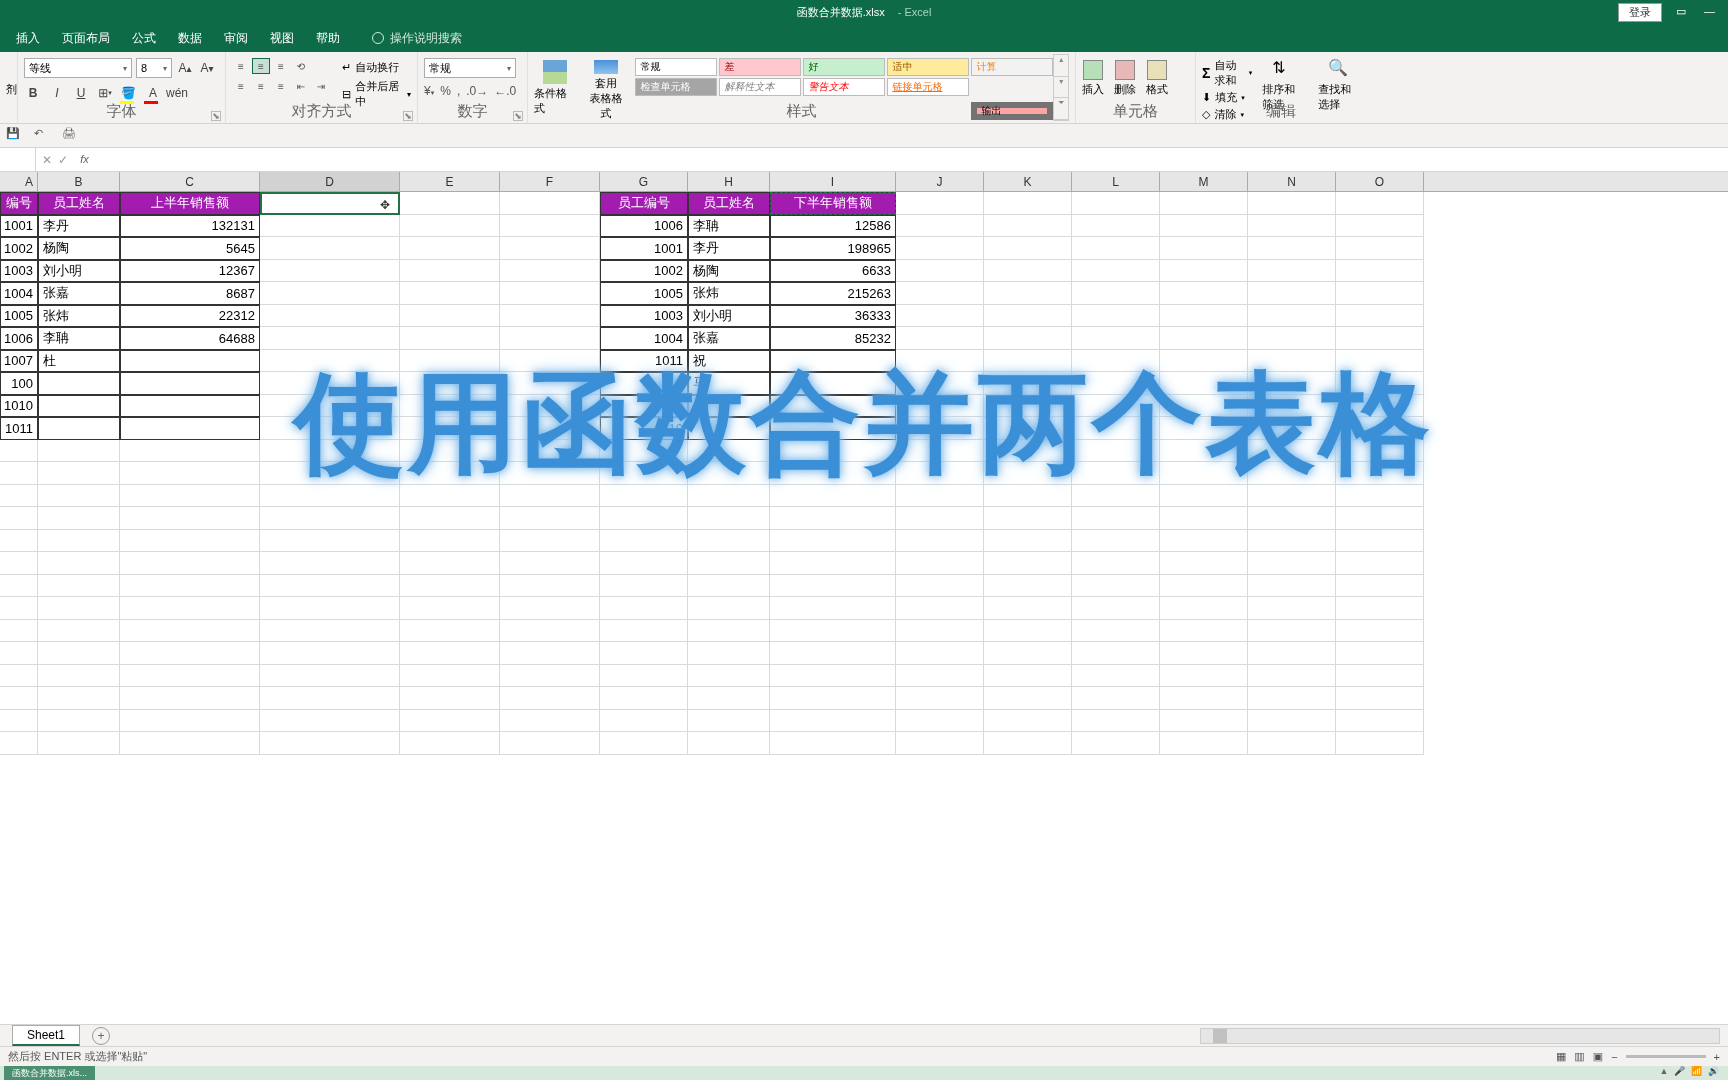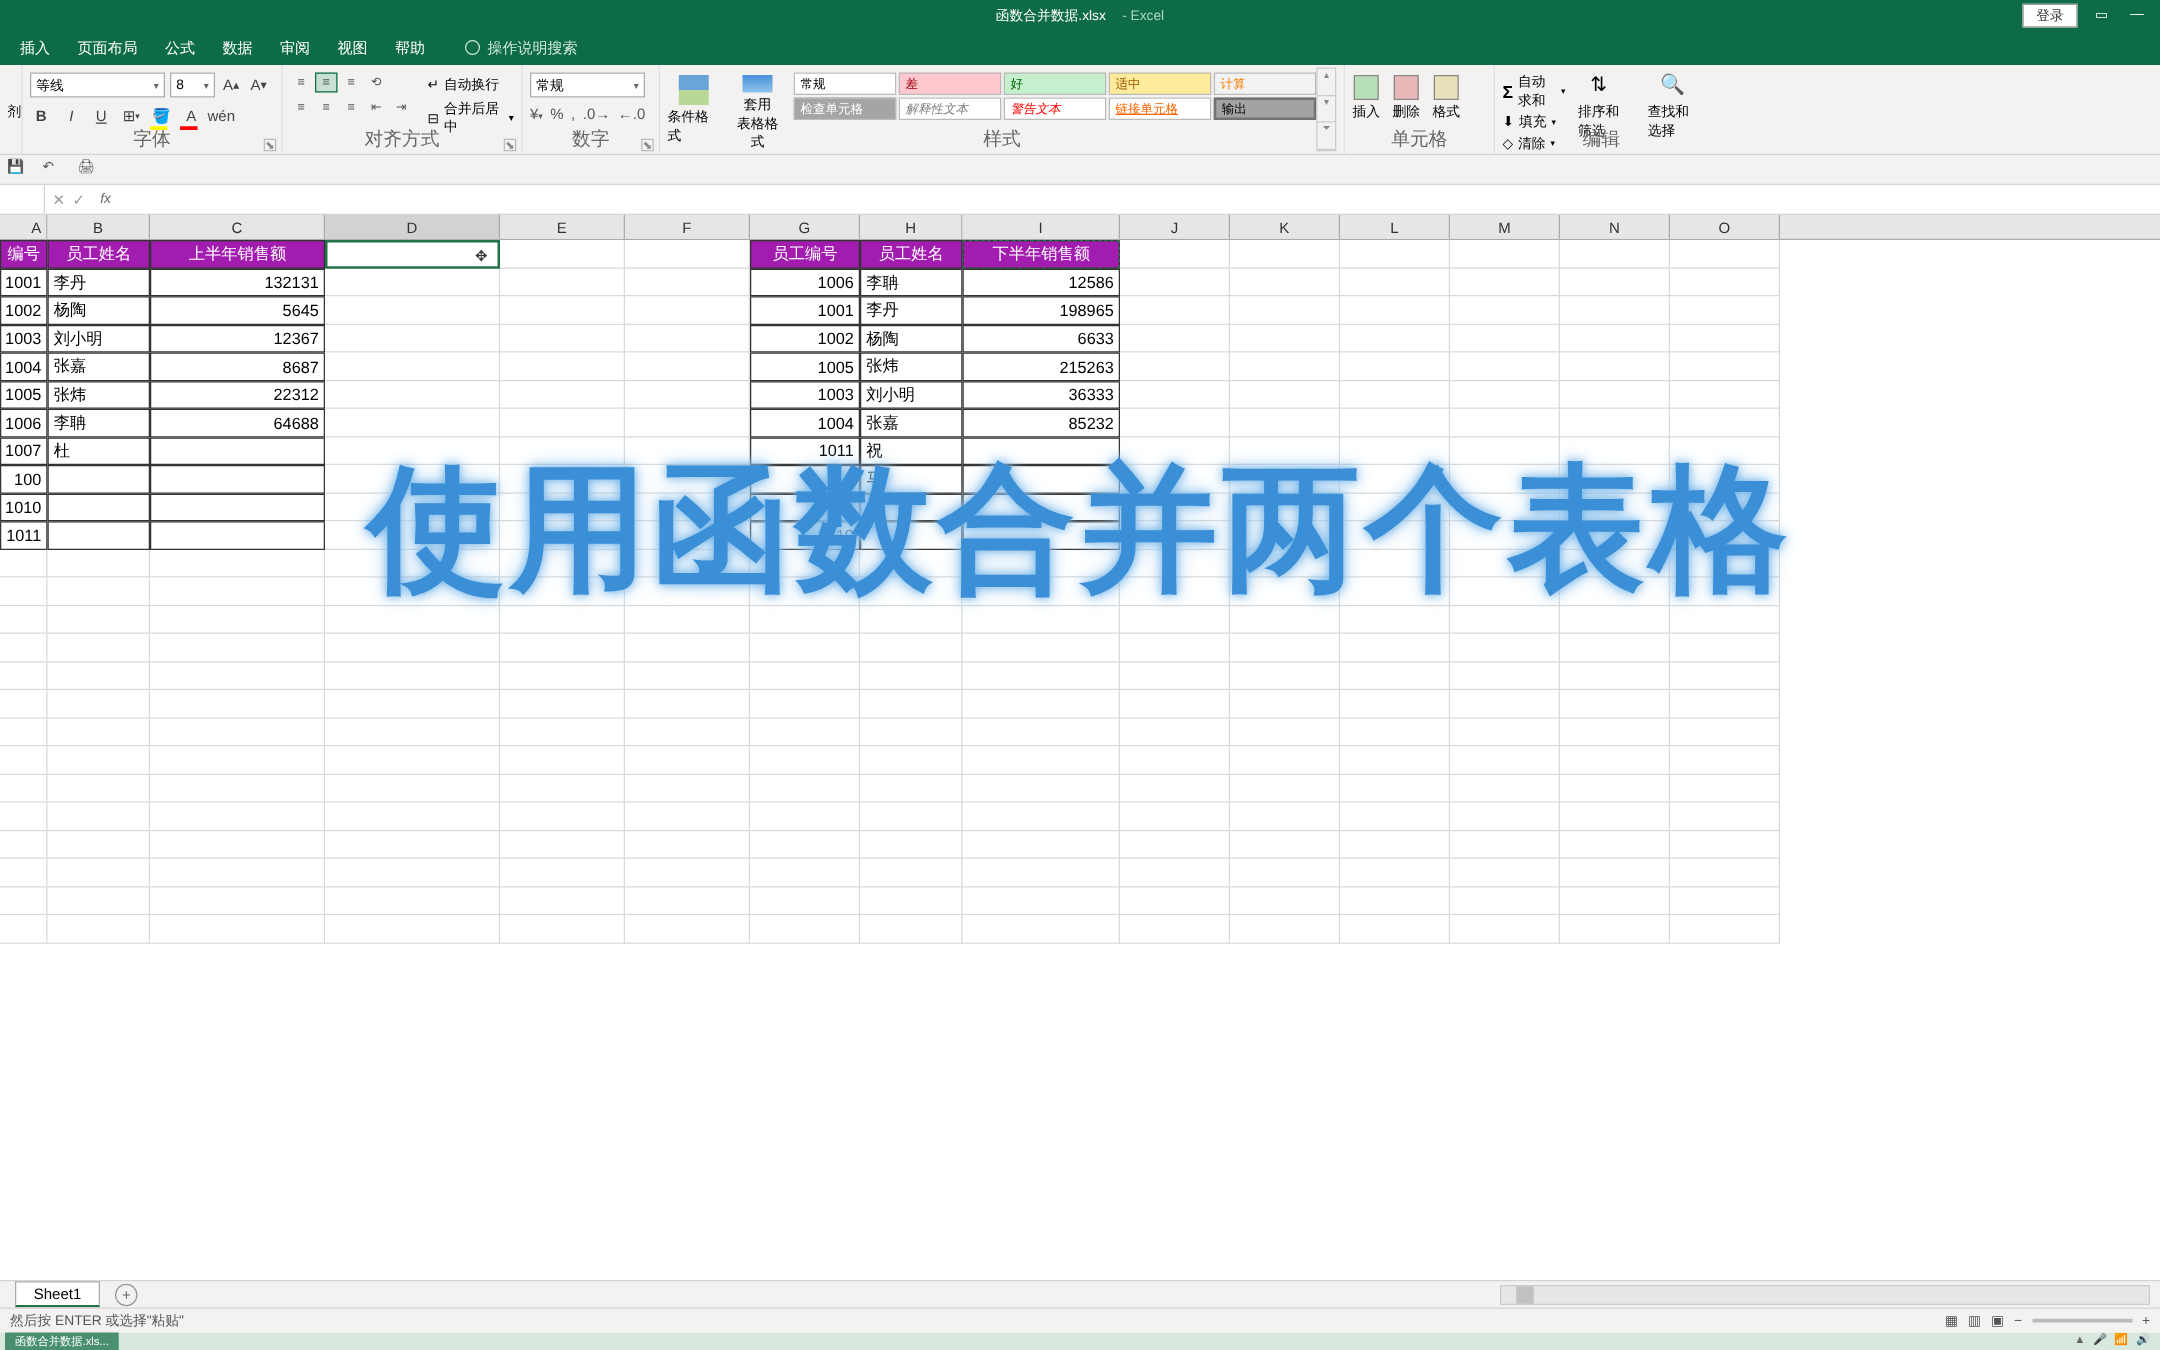--- a/index.html
+++ b/index.html
@@ -50,21 +50,21 @@
 .swatch { width: 82px; height: 18px; border: 1px solid #bbb; font-size: 10px; padding: 0 4px; display: flex; align-items: center; }
 .sw-normal { background: #fff; }
 .sw-bad { background: #ffc7ce; color: #9c0006; }
 .sw-good { background: #c6efce; color: #006100; }
 .sw-neutral { background: #ffeb9c; color: #9c5700; }
 .sw-calc { background: #f2f2f2; color: #fa7d00; }
 .sw-check { background: #a5a5a5; color: #fff; }
 .sw-explain { background: #fff; color: #7f7f7f; font-style: italic; }
 .sw-warn { background: #fff; color: #ff0000; font-style: italic; }
 .sw-link { background: #fff; color: #ff6600; text-decoration: underline; }
-.sw-output { background: #a3a3a3; border: 2px solid #737373; }
+.sw-output { background: #fca5a5; border: 6px solid #737373; margin-top: 24px; }
 .style-scroll { width: 16px; display: flex; flex-direction: column; border: 1px solid #ccc; }
 .style-scroll div { flex: 1; font-size: 8px; text-align: center; border-bottom: 1px solid #ccc; color: #888; }
 
 .cell-ops { display: flex; gap: 10px; margin-top: 6px; }
 .cell-op { display: flex; flex-direction: column; align-items: center; font-size: 11px; gap: 2px; }
 .cell-op-icon { width: 20px; height: 20px; border: 1px solid #888; }
 
 .edit-block { display: flex; flex-direction: column; font-size: 11px; margin-top: 4px; gap: 2px; }
 .edit-item { display: flex; align-items: center; gap: 4px; }
 .sigma { font-weight: bold; font-size: 14px; }

